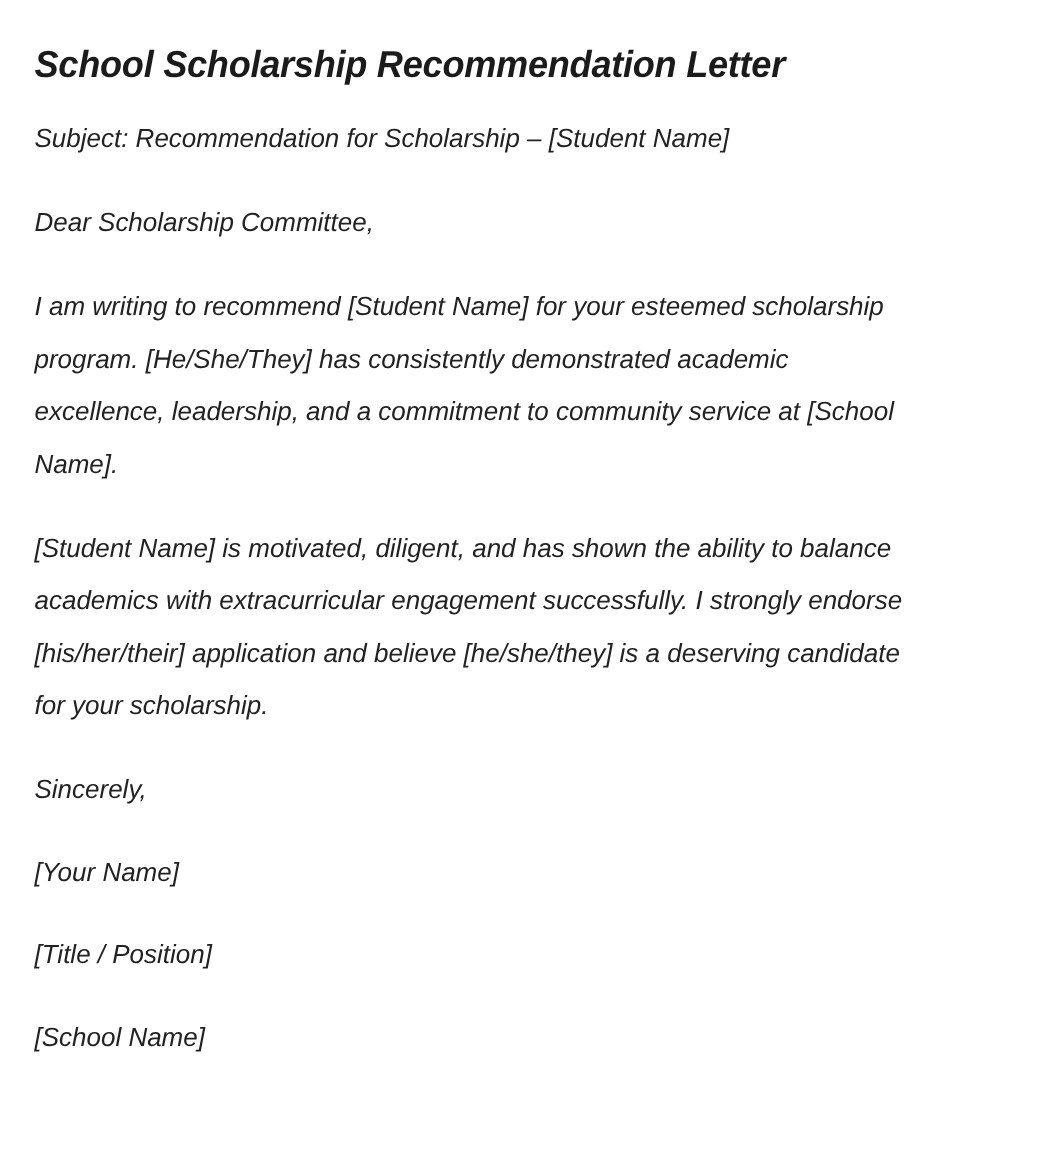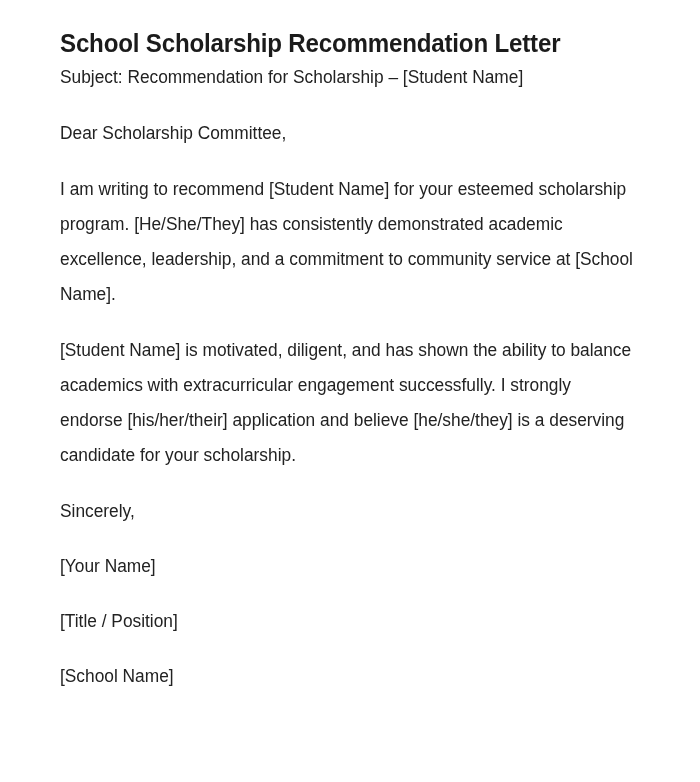--- a/index.html
+++ b/index.html
@@ -13,36 +13,38 @@
     font-family: "Liberation Sans", sans-serif;
     -webkit-font-smoothing: antialiased;
     overflow: hidden;
   }
 
   .page {
     box-sizing: border-box;
     width: 700px;
     height: 782px;
     background: #ffffff;
-    padding: 26px 60px 0 60px;
+    padding: 26px 60px 0 23px;
+    font-style: italic;
   }
 
   .doc-title {
     margin: 0 0 0 0;
     font-family: "Liberation Sans", sans-serif;
     font-size: 25px;
     font-weight: bold;
     line-height: 34px;
     letter-spacing: -0.2px;
     color: #1b1b1b;
     transform: scaleX(0.965);
     transform-origin: left center;
   }
 
   .letter-body {
+    margin-top: 15px;
   }
 
   .para {
     margin: 0 0 21px 0;
     font-family: "Liberation Sans", sans-serif;
     font-size: 17.5px;
     line-height: 35px;
     color: #222222;
     max-width: 600px;
     transform: scaleX(0.99);

